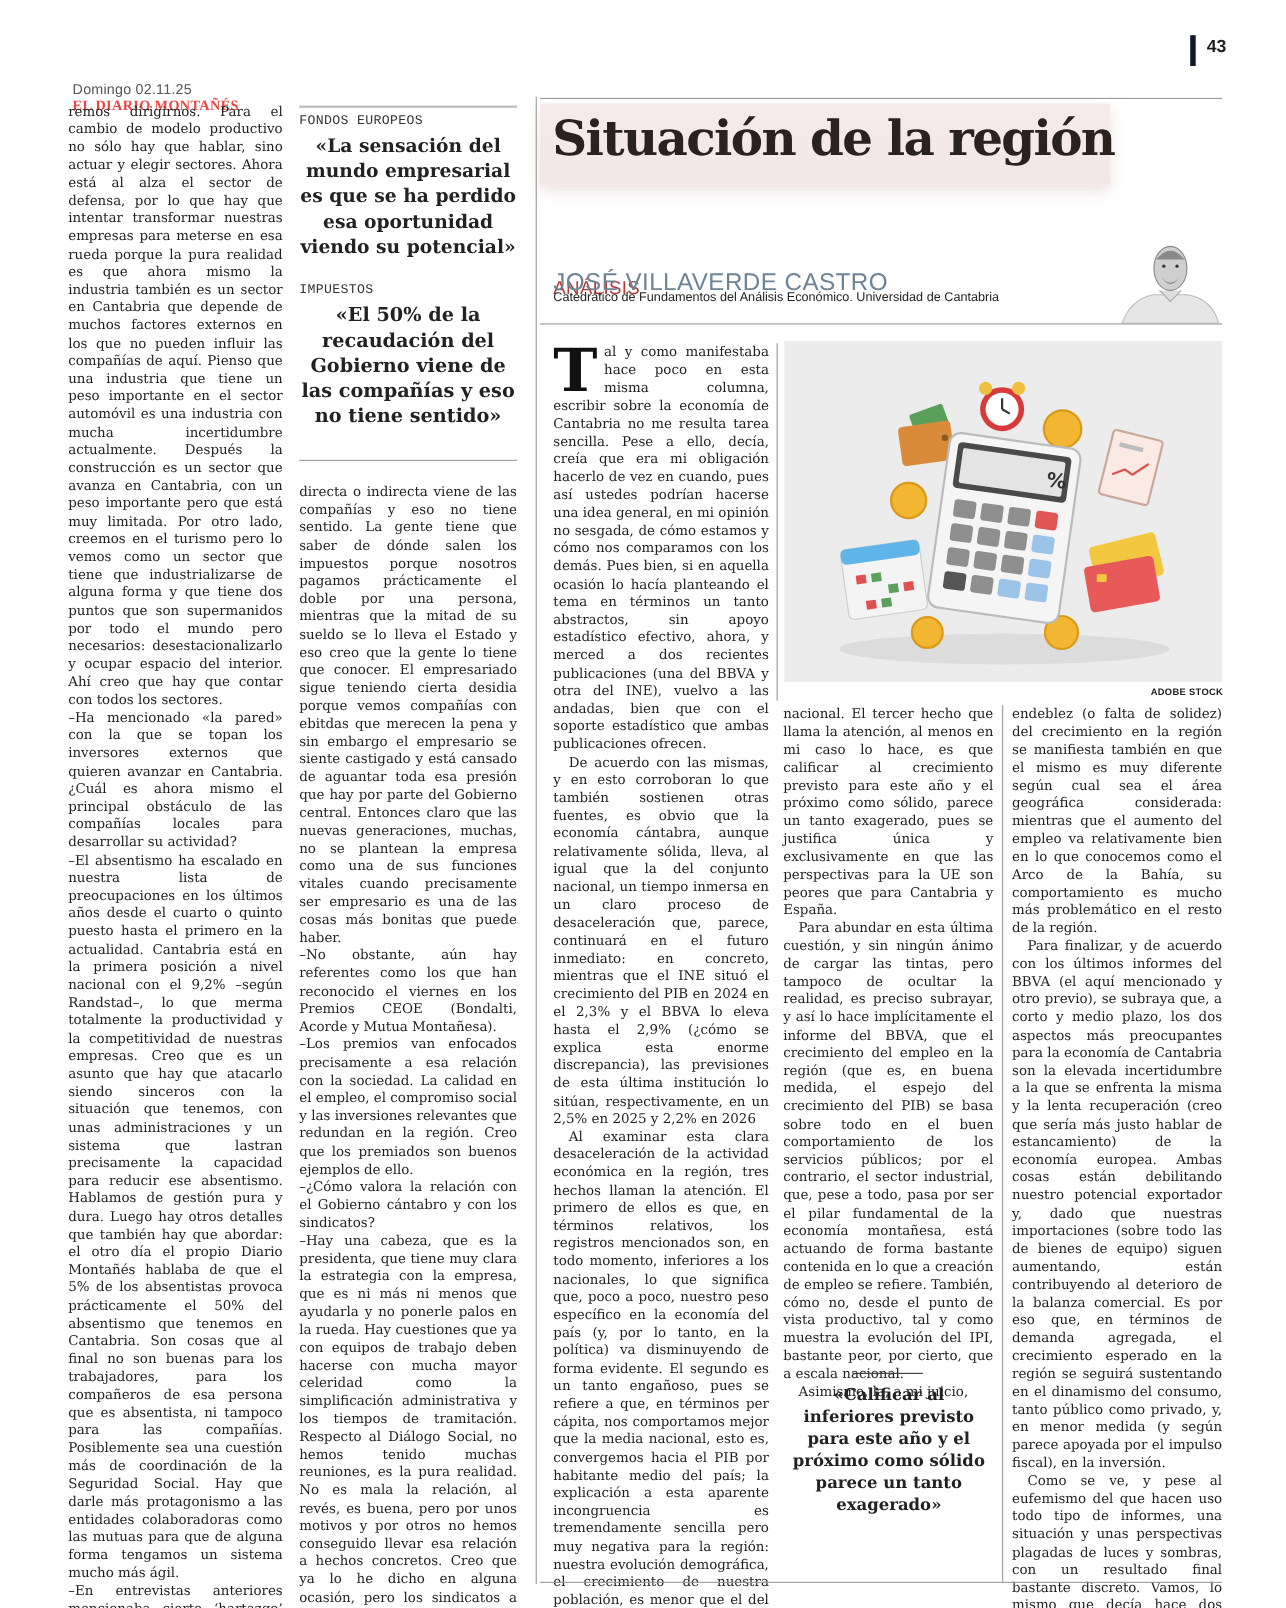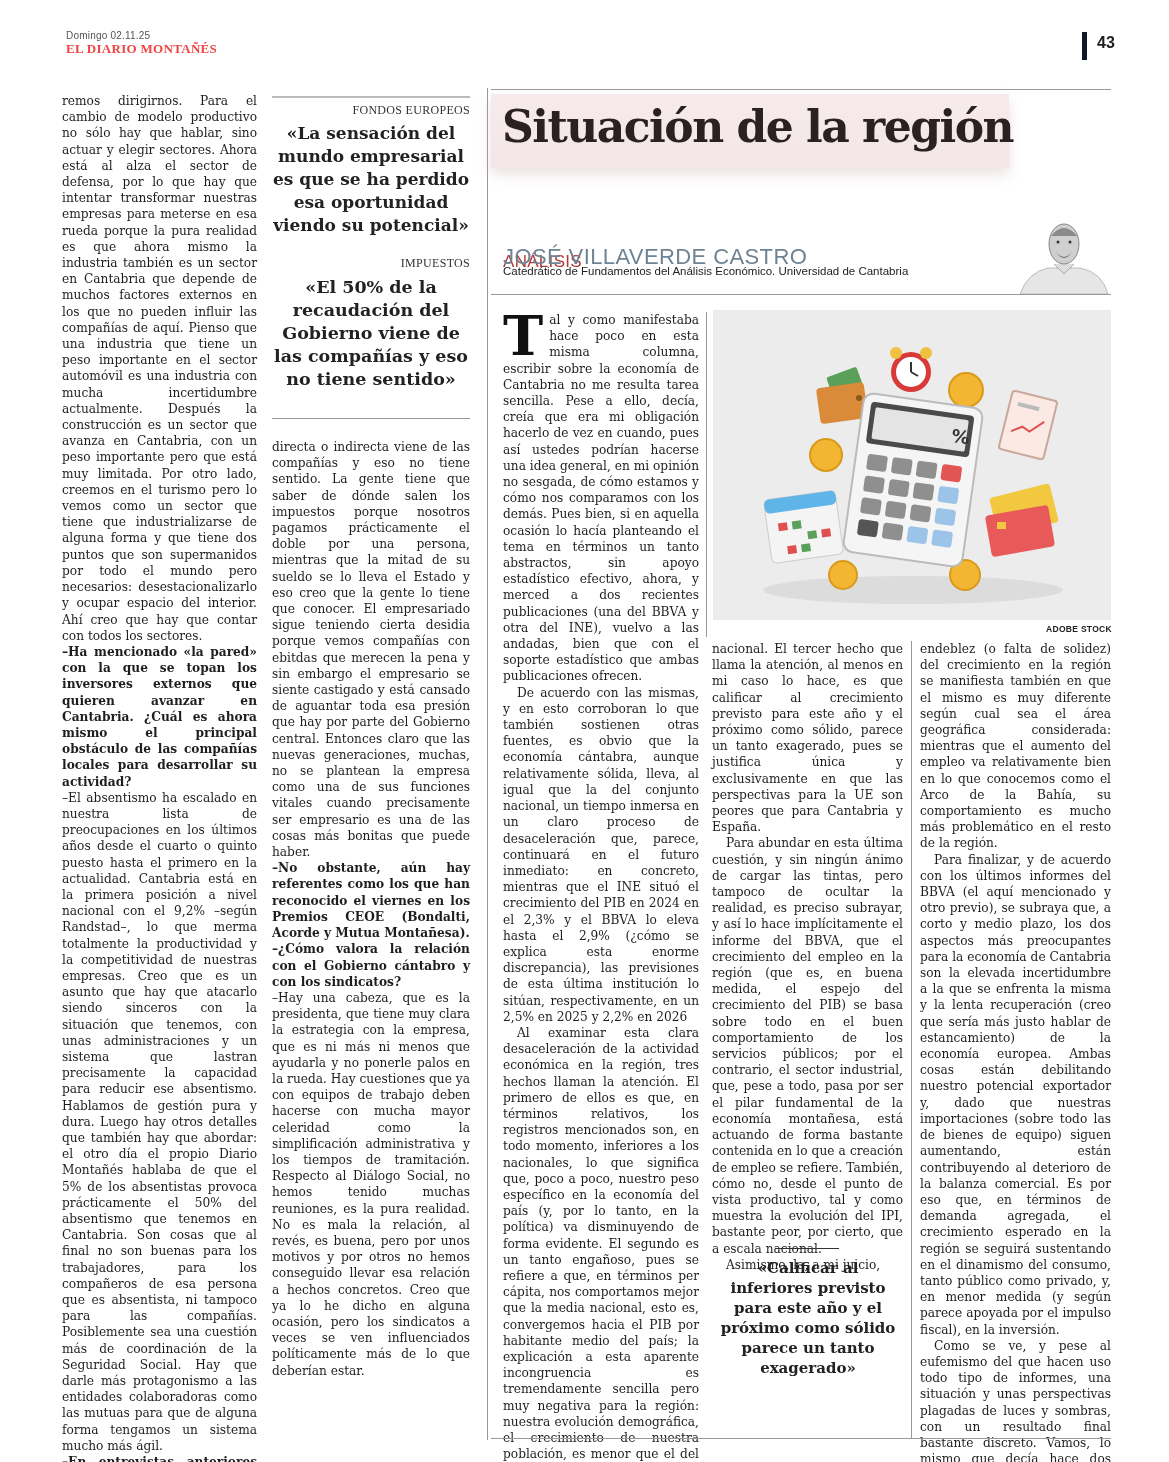--- a/index.html
+++ b/index.html
@@ -1,34 +1,34 @@
 <!DOCTYPE html>
 <html><head>
 <meta charset="utf-8">
 <style>
   * { box-sizing: border-box; margin: 0; padding: 0; }
   html, body { width: 1169px; height: 1462px; background: #fff; overflow: hidden; }
   body { position: relative; font-family: "DejaVu Serif", serif; color: #1e1e1e; }
 
   .header { position: absolute; left: 66px; top: 30px; }
-  .date { font-family: "Liberation Sans", sans-serif; font-size: 10px; color: #555; letter-spacing: 0.2px; }
+  .date { font-family: "Liberation Sans", sans-serif; font-size: 13px; color: #555; letter-spacing: 0.2px; margin-top: 43px; }
   .paper { font-family: Liberation Serif, serif; font-size: 13px; font-weight: bold; color: #ef4444; letter-spacing: 0.3px; }
   .page-num { position: absolute; left: 1082px; top: 32px; height: 28px; border-left: 5px solid #0f172a; padding-left: 10px; font-family: "Liberation Sans", sans-serif; font-weight: bold; font-size: 16px; line-height: 22px; }
 
   .col { position: absolute; font-size: 12.2px; line-height: 16.2px; text-align: justify; hyphens: manual; }
   .col p { margin: 0; }
-  .col p.q { font-weight: bold; }
+  .col p.q { font-weight: normal; }
   .col p.ind { text-indent: 14px; }
 
   #col1 { left: 62px; top: 93px; width: 195px; }
   #col2b { left: 272px; top: 439px; width: 198px; }
 
   .side-top { position: absolute; left: 272px; top: 96px; width: 198px; border-top: 2px solid #bbb; }
   .side-bottom { position: absolute; left: 272px; top: 418px; width: 198px; border-top: 1px solid #999; }
-  .kicker { font-family: Liberation Serif, serif; font-size: 12px; color: #333; text-align: right; letter-spacing: 0.3px; }
+  .kicker { font-family: Liberation Mono, monospace; font-size: 12px; color: #333; text-align: left; letter-spacing: 0.3px; }
   .pull { font-family: "DejaVu Serif", serif; font-weight: bold; font-size: 17px; line-height: 23px; text-align: center; color: #222; }
   #k1 { position: absolute; left: 272px; top: 103px; width: 198px; }
   #p1 { position: absolute; left: 272px; top: 122px; width: 198px; }
   #k2 { position: absolute; left: 272px; top: 256px; width: 198px; }
   #p2 { position: absolute; left: 272px; top: 276px; width: 198px; font-size: 17.5px; }
 
   .vrule { position: absolute; left: 487px; top: 88px; width: 1px; height: 1352px; background: #999; }
   .top-rule { position: absolute; left: 491px; top: 89px; width: 620px; border-top: 1px solid #999; }
 
   .headline-bg { position: absolute; left: 491px; top: 94px; width: 518px; height: 74px; background: linear-gradient(#f7eaea, #f3e6e6); box-shadow: 0 6px 12px rgba(200,170,170,0.35); }
@@ -74,20 +74,21 @@
 <div class="side-top"></div>
 <div class="kicker" id="k1">FONDOS EUROPEOS</div>
 <div class="pull" id="p1">«La sensación del mundo empresarial es que se ha perdido esa oportunidad viendo su potencial»</div>
 <div class="kicker" id="k2">IMPUESTOS</div>
 <div class="pull" id="p2">«El 50% de la recaudación del Gobierno viene de las compañías y eso no tiene sentido»</div>
 <div class="side-bottom"></div>
 
 <div class="col" id="col2b">
     <p>directa o indirecta viene de las compañías y eso no tiene sentido. La gente tiene que saber de dónde salen los impuestos porque nosotros pagamos prácticamente el doble por una persona, mientras que la mitad de su sueldo se lo lleva el Estado y eso creo que la gente lo tiene que conocer. El empresariado sigue teniendo cierta desidia porque vemos compañías con ebitdas que merecen la pena y sin embargo el empresario se siente castigado y está cansado de aguantar toda esa presión que hay por parte del Gobierno central. Entonces claro que las nuevas generaciones, muchas, no se plantean la empresa como una de sus funciones vitales cuando precisamente ser empresario es una de las cosas más bonitas que puede haber.</p>
     <p class="q">–No obstante, aún hay referentes como los que han reconocido el viernes en los Premios CEOE (Bondalti, Acorde y Mutua Montañesa).</p>
+    <p>–Los premios van enfocados precisamente a esa relación con la sociedad. La calidad en el empleo, el compromiso social y las inversiones relevantes que redundan en la región. Creo que los premiados son buenos ejemplos de ello.</p>
     <p class="q">–¿Cómo valora la relación con el Gobierno cántabro y con los sindicatos?</p>
     <p>–Hay una cabeza, que es la presidenta, que tiene muy clara la estrategia con la empresa, que es ni más ni menos que ayudarla y no ponerle palos en la rueda. Hay cuestiones que ya con equipos de trabajo deben hacerse con mucha mayor celeridad como la simplificación administrativa y los tiempos de tramitación. Respecto al Diálogo Social, no hemos tenido muchas reuniones, es la pura realidad. No es mala la relación, al revés, es buena, pero por unos motivos y por otros no hemos conseguido llevar esa relación a hechos concretos. Creo que ya lo he dicho en alguna ocasión, pero los sindicatos a veces se ven influenciados políticamente más de lo que deberían estar.</p>
   </div>
 
 <div class="vrule"></div>
 <div class="top-rule"></div>
 <div class="headline-bg"></div>
 <div class="headline">Situación de la región</div>
 
 <div class="section-label">ANÁLISIS</div>

